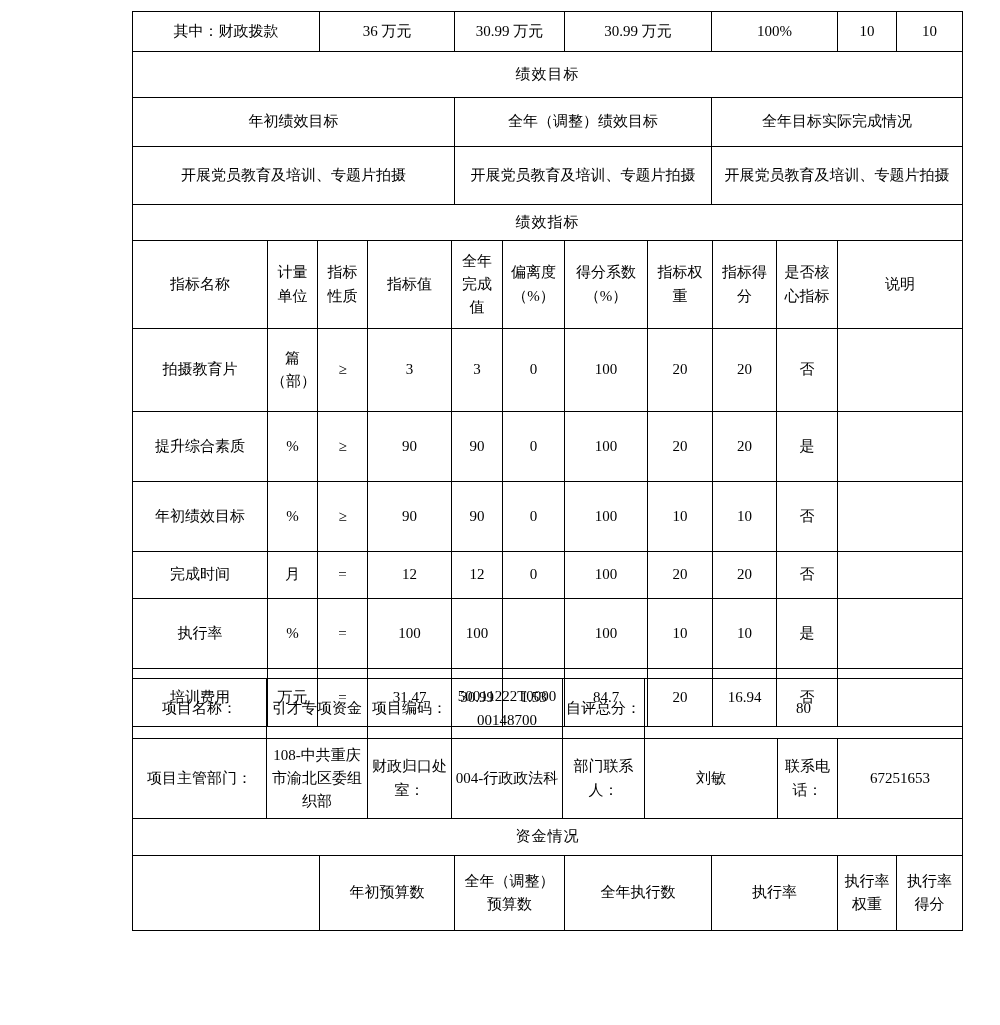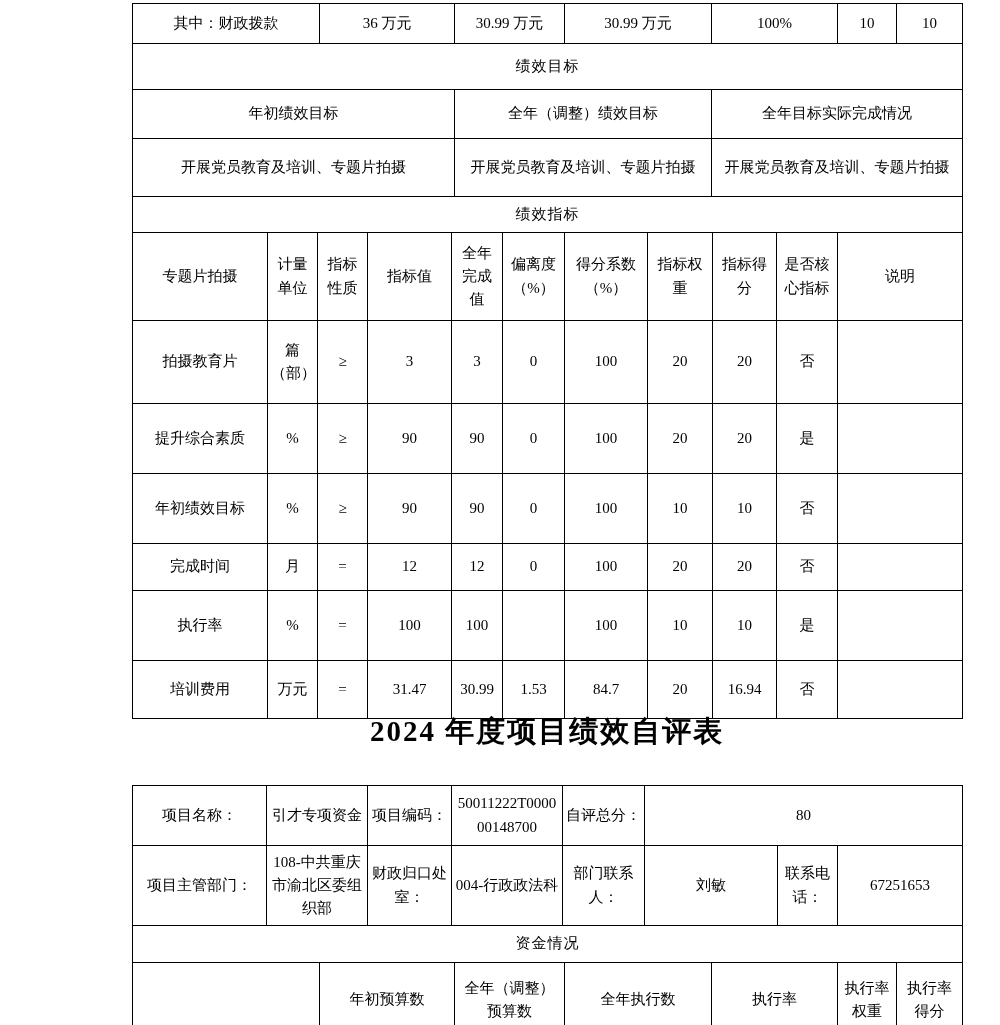--- a/index.html
+++ b/index.html
@@ -5,21 +5,21 @@
   * { margin:0; padding:0; box-sizing:border-box; }
   body { background:#ffffff; font-family:"Liberation Serif","DejaVu Serif",serif; color:#000; }
   .page { position:relative; width:1000px; height:1025px; background:#ffffff; overflow:hidden; }
   .tbl { border-collapse:collapse; table-layout:fixed; width:830px; }
   .tbl td { border:1px solid #000; font-size:15px; text-align:center; vertical-align:middle;
             padding:2px 3px; line-height:1.55; word-break:break-all; overflow:hidden; }
   .stack .tbl + .tbl { margin-top:-1px;padding-left:24px; }
   .left { text-align:left; }
   .top { vertical-align:top; text-align:left; }
   .sect { letter-spacing:1px; }
-  .carryover-wrap { position:absolute; left:132px; top:3px; }
+  .carryover-wrap { position:absolute; left:132px; top:11px; }
   .bottom-wrap { position:absolute; left:132px; top:678px; }
   .doc-title { width:830px; height:107px; display:flex; align-items:center; justify-content:center;
                font-size:29px; font-weight:bold; letter-spacing:2px; }
   tr.h40 td{height:40px;} tr.h46 td{height:46px;} tr.h49 td{height:49px;}
   tr.h58 td{height:58px;} tr.h41 td{height:36px;} tr.h88 td{height:88px;}
   tr.h83 td{height:83px;} tr.h55 td{height:70px;} tr.h47 td{height:47px;}
   tr.h60 td{height:60px;} tr.h80 td{height:80px;} tr.h37 td{height:37px;}
   tr.h75 td{height:75px;}
 </style>
 </head>
@@ -87,21 +87,21 @@
           <col style="width:65px">
           <col style="width:64px">
           <col style="width:61px">
           <col style="width:125px">
         </colgroup>
       <tbody>
           <tr class="h41">
         <td colspan="11" class="sect">绩效指标</td>
       </tr>
       <tr class="h88">
-        <td>专题片拍摄</td>
+        <td>指标名称</td>
         <td>计量单位</td>
         <td>指标性质</td>
         <td>指标值</td>
         <td>全年完成值</td>
         <td>偏离度（%）</td>
         <td>得分系数（%）</td>
         <td>指标权重</td>
         <td>指标得分</td>
         <td>是否核心指标</td>
         <td>说明</td>
@@ -182,21 +182,20 @@
         <td>20</td>
         <td>16.94</td>
         <td>否</td>
         <td></td>
       </tr>
     </tbody>
       </table>
   </div>
 
   <div class="bottom-wrap stack">
-    <div class="doc-title">2024 年度项目绩效自评表</div>
 
     <table class="tbl">
       <colgroup>
           <col style="width:134px">
           <col style="width:101px">
           <col style="width:84px">
           <col style="width:111px">
           <col style="width:82px">
           <col style="width:133px">
           <col style="width:60px">

